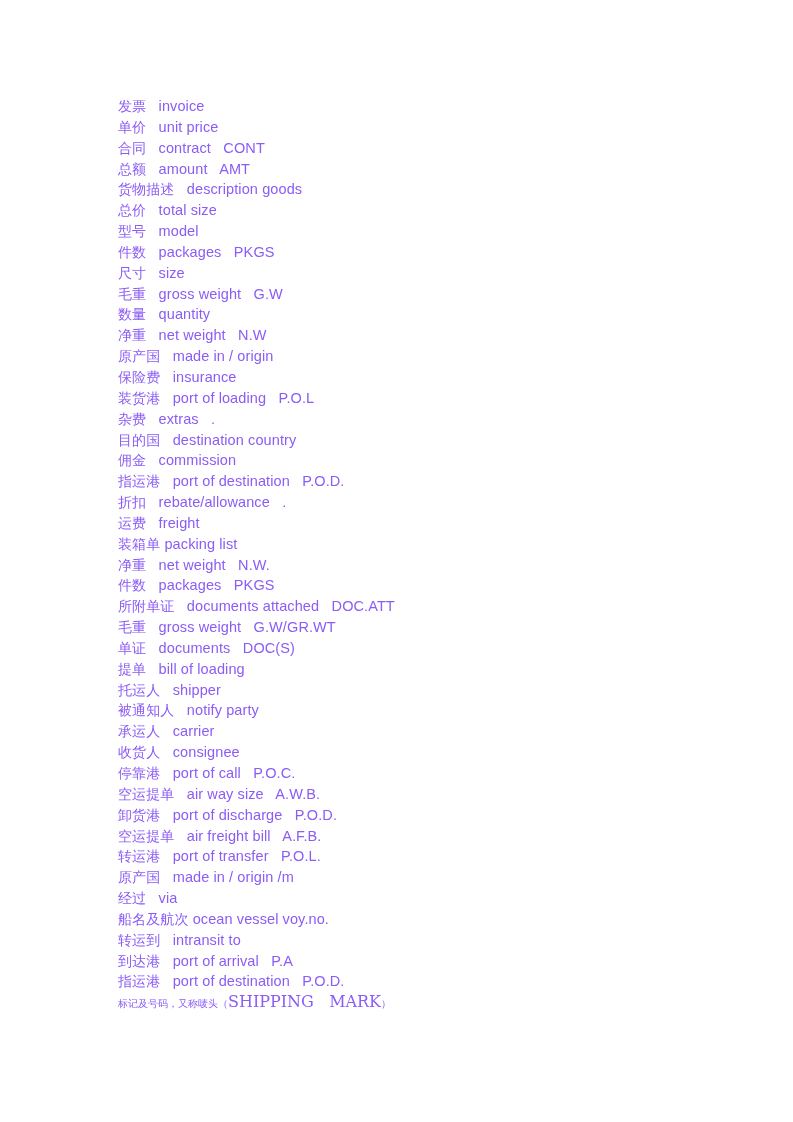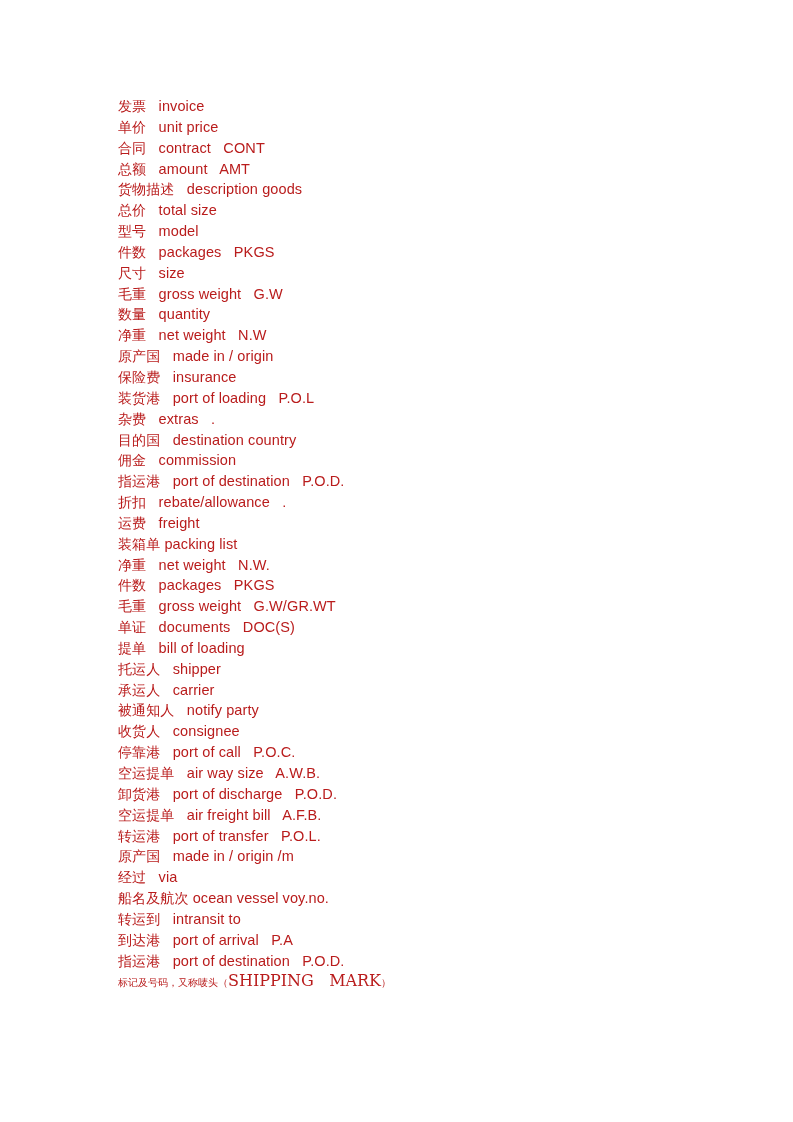--- a/index.html
+++ b/index.html
@@ -33,21 +33,21 @@
     margin: 0;
     padding: 0;
     list-style: none;
   }
 
   .glossary-line {
     font-size: 14.5px;
     line-height: 20.85px;
     height: 20.85px;
     white-space: pre;
-    color: #b91c1c;
+    color: #8b5cf6;
     letter-spacing: 0.1px;
   }
 
   .glossary-line .zh {
     font-family: "DejaVu Sans", "Liberation Sans", sans-serif;
     font-size: 14px;
   }
 
   .glossary-line .en {
     font-family: "Liberation Sans", sans-serif;
@@ -91,26 +91,27 @@
       <li class="glossary-line"><span class="zh">装货港</span><span class="sep">   </span><span class="en">port of loading   P.O.L</span></li>
       <li class="glossary-line"><span class="zh">杂费</span><span class="sep">   </span><span class="en">extras   .</span></li>
       <li class="glossary-line"><span class="zh">目的国</span><span class="sep">   </span><span class="en">destination country</span></li>
       <li class="glossary-line"><span class="zh">佣金</span><span class="sep">   </span><span class="en">commission</span></li>
       <li class="glossary-line"><span class="zh">指运港</span><span class="sep">   </span><span class="en">port of destination   P.O.D.</span></li>
       <li class="glossary-line"><span class="zh">折扣</span><span class="sep">   </span><span class="en">rebate/allowance   .</span></li>
       <li class="glossary-line"><span class="zh">运费</span><span class="sep">   </span><span class="en">freight</span></li>
       <li class="glossary-line"><span class="zh">装箱单</span><span class="sep"> </span><span class="en">packing list</span></li>
       <li class="glossary-line"><span class="zh">净重</span><span class="sep">   </span><span class="en">net weight   N.W.</span></li>
       <li class="glossary-line"><span class="zh">件数</span><span class="sep">   </span><span class="en">packages   PKGS</span></li>
+      <li class="glossary-line"><span class="zh">所附单证</span><span class="sep">   </span><span class="en">documents attached   DOC.ATT</span></li>
       <li class="glossary-line"><span class="zh">毛重</span><span class="sep">   </span><span class="en">gross weight   G.W/GR.WT</span></li>
       <li class="glossary-line"><span class="zh">单证</span><span class="sep">   </span><span class="en">documents   DOC(S)</span></li>
       <li class="glossary-line"><span class="zh">提单</span><span class="sep">   </span><span class="en">bill of loading</span></li>
       <li class="glossary-line"><span class="zh">托运人</span><span class="sep">   </span><span class="en">shipper</span></li>
+      <li class="glossary-line"><span class="zh">被通知人</span><span class="sep">   </span><span class="en">notify party</span></li>
       <li class="glossary-line"><span class="zh">承运人</span><span class="sep">   </span><span class="en">carrier</span></li>
-      <li class="glossary-line"><span class="zh">被通知人</span><span class="sep">   </span><span class="en">notify party</span></li>
       <li class="glossary-line"><span class="zh">收货人</span><span class="sep">   </span><span class="en">consignee</span></li>
       <li class="glossary-line"><span class="zh">停靠港</span><span class="sep">   </span><span class="en">port of call   P.O.C.</span></li>
       <li class="glossary-line"><span class="zh">空运提单</span><span class="sep">   </span><span class="en">air way size   A.W.B.</span></li>
       <li class="glossary-line"><span class="zh">卸货港</span><span class="sep">   </span><span class="en">port of discharge   P.O.D.</span></li>
       <li class="glossary-line"><span class="zh">空运提单</span><span class="sep">   </span><span class="en">air freight bill   A.F.B.</span></li>
       <li class="glossary-line"><span class="zh">转运港</span><span class="sep">   </span><span class="en">port of transfer   P.O.L.</span></li>
       <li class="glossary-line"><span class="zh">原产国</span><span class="sep">   </span><span class="en">made in / origin /m</span></li>
       <li class="glossary-line"><span class="zh">经过</span><span class="sep">   </span><span class="en">via</span></li>
       <li class="glossary-line"><span class="zh">船名及航次</span><span class="sep"> </span><span class="en">ocean vessel voy.no.</span></li>
       <li class="glossary-line"><span class="zh">转运到</span><span class="sep">   </span><span class="en">intransit to</span></li>

